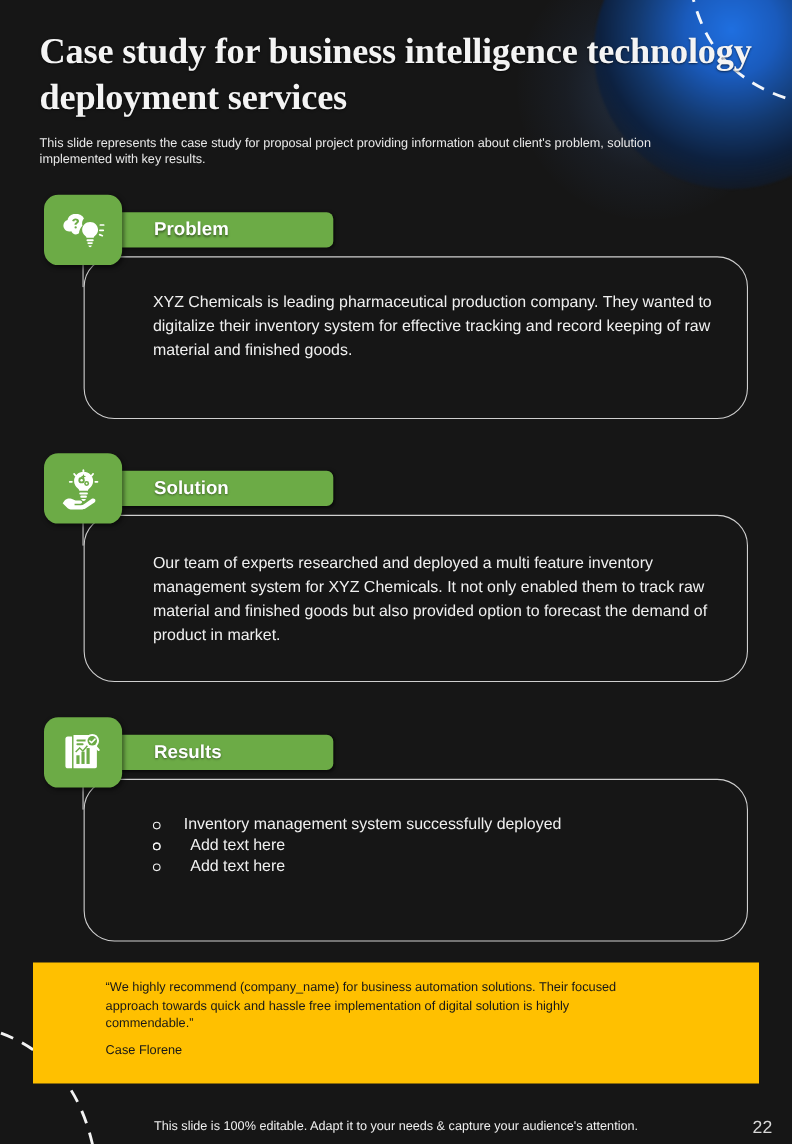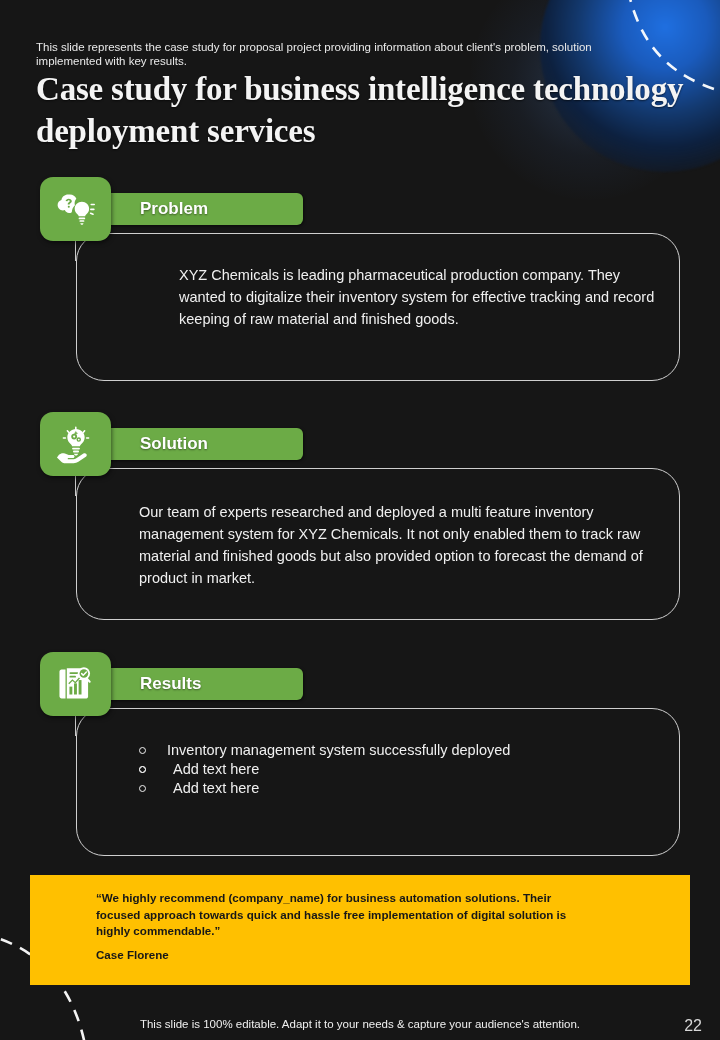--- a/index.html
+++ b/index.html
@@ -111,21 +111,20 @@
     border-radius:50%;
   }
   #results-list li.indent { padding-left:34px; }
 
   
   #testimonial {
     position:absolute; left:30px; top:875px;
     width:660px; height:110px;
     background:#FFC000;
     z-index:3;
-    font-weight:bold;
   }
   #testimonial-quote {
     position:absolute; left:66px; top:15px; width:500px;
     font-size:11.6px; line-height:16.5px; color:#171717;
   }
   #testimonial-name {
     position:absolute; left:66px; top:72px;
     font-size:11.6px; line-height:16px; color:#171717;
   }
   #testimonial-role {
@@ -155,28 +154,28 @@
   <svg class="dash-arc" style="top:0; right:0; width:200px; height:140px;" viewBox="0 0 200 140">
     <path d="M 108 -10 C 120 45, 150 80, 215 95" fill="none" stroke="#ffffff" stroke-width="2.6" stroke-dasharray="12 9" opacity="0.95"></path>
   </svg>
 
   <svg class="dash-arc" style="left:-60px; bottom:-30px; width:200px; height:160px;" viewBox="0 0 200 160">
     <path d="M 20 20 C 95 28, 145 75, 150 175" fill="none" stroke="#ffffff" stroke-width="2.6" stroke-dasharray="12 9" opacity="0.95"></path>
   </svg>
 </div>
 
 <div id="header">
+  <div id="page-title">Case study for business intelligence technology deployment services</div>
   <div id="page-subtitle">This slide represents the case study for proposal project providing information about client's problem, solution implemented with key results.</div>
-  <div id="page-title">Case study for business intelligence technology deployment services</div>
 </div>
 
 <div class="section" style="top:177px;">
   <div class="connector" style="top:56px; height:28px;"></div>
 
-  <div class="card" style="top:56px; height:148px;padding-left:40px;">
+  <div class="card" style="top:56px; height:148px;">
     <div class="card-body" style="padding-top:30px;">XYZ Chemicals is leading pharmaceutical production company. They wanted to digitalize their inventory  system for effective tracking and record keeping of raw material and finished goods.</div>
   </div>
 
   <div class="hdr-bar" style="top:16px;">
     <span>Problem</span>
   </div>
 
   <div class="icon-tile" style="top:0;">
     <svg viewBox="0 0 64 64">
       <g fill="#ffffff">

